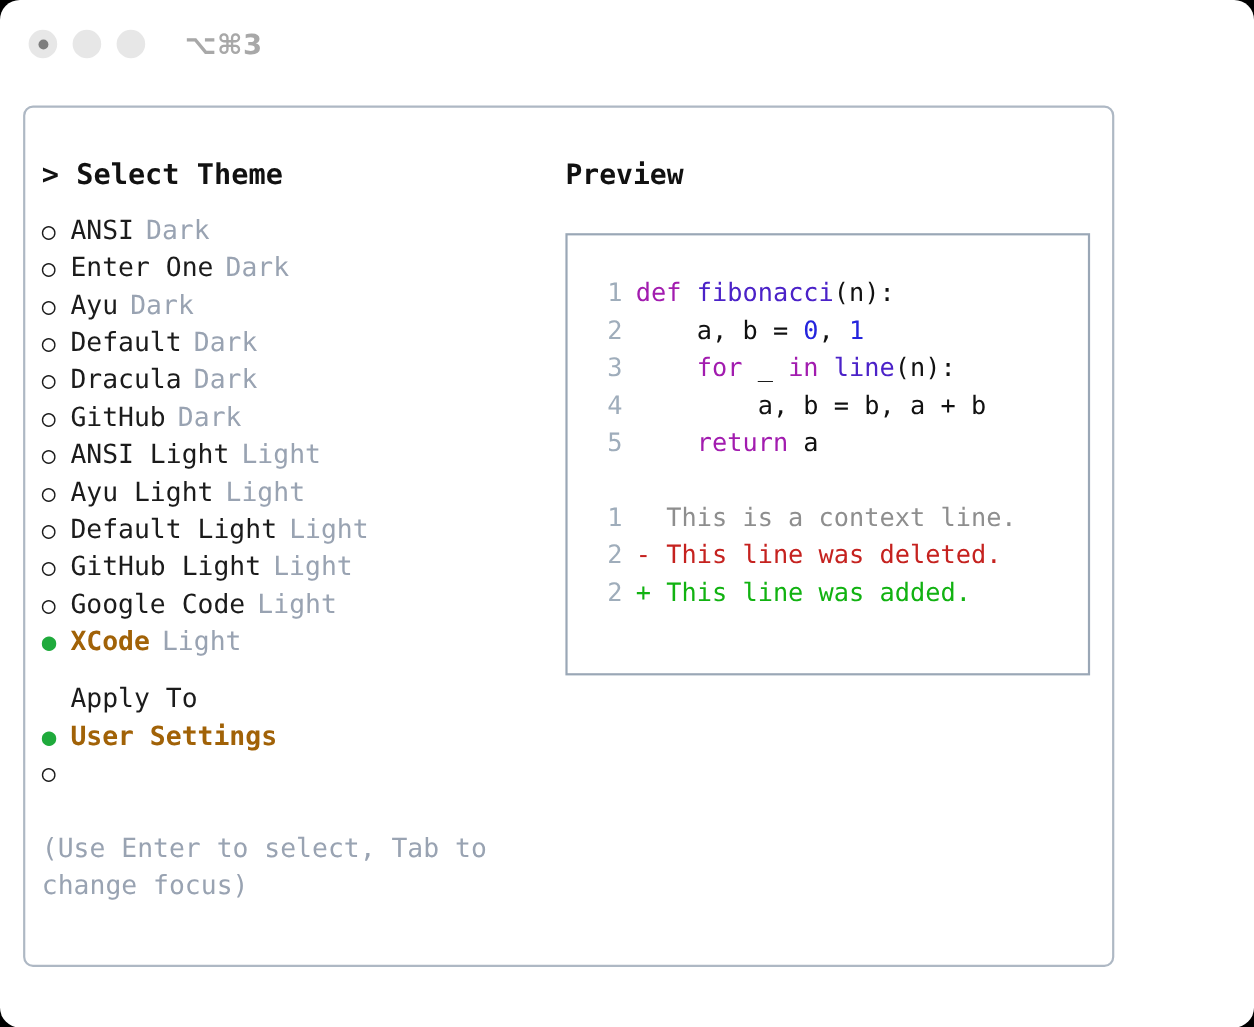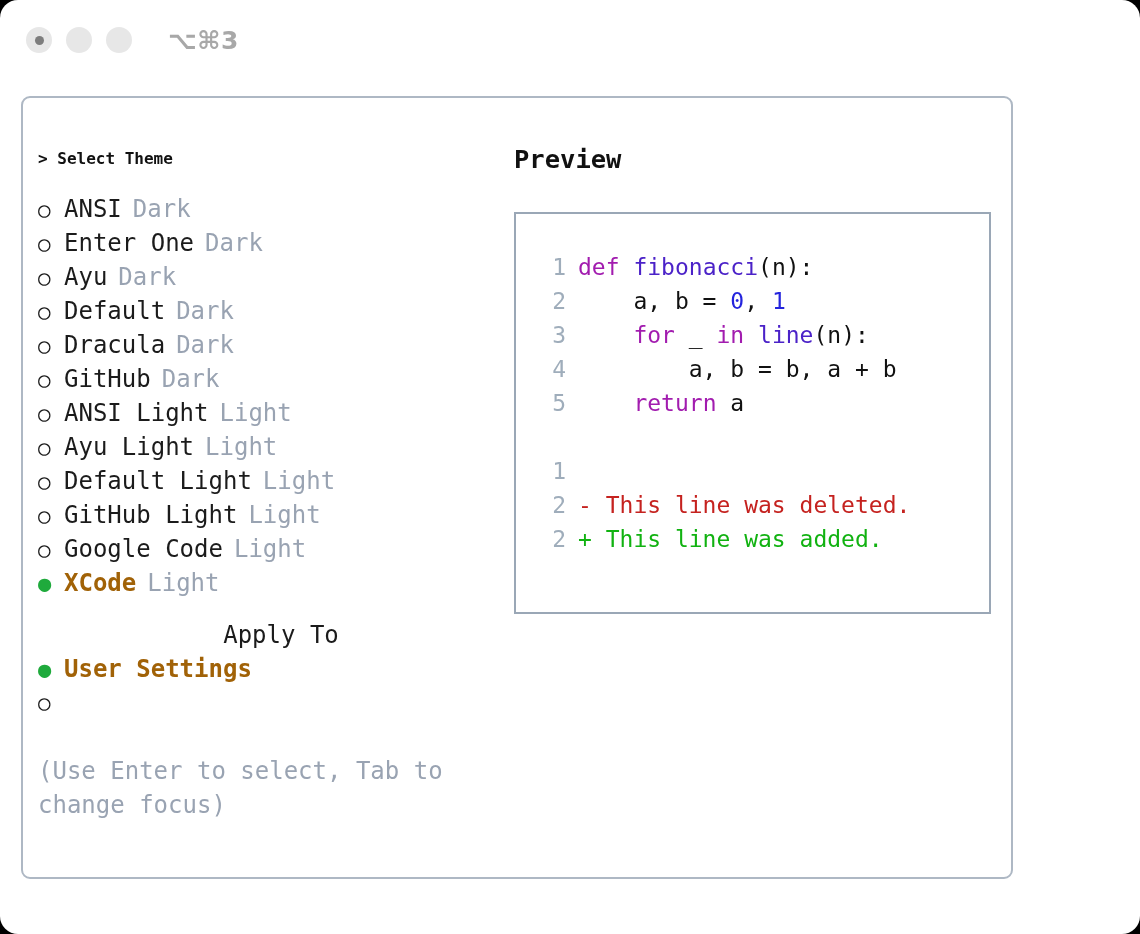--- a/index.html
+++ b/index.html
@@ -88,21 +88,21 @@
 
   
   .left-col {
     position: absolute;
     left: 15px;
     top: 44px;
     width: 460px;
   }
 
   .heading {
-    font-size: 16px;
+    font-size: 26px;
     font-weight: bold;
     color: #111111;
     line-height: 34px;
     white-space: pre;
     letter-spacing: 0px;
   }
 
   .opt-row {
     display: flex;
     align-items: baseline;
@@ -129,21 +129,20 @@
     margin-left: 11px;
     margin-top: 16px;
   }
 
   .group-title {
     font-size: 24px;
     color: #1b1b1b;
     line-height: 34px;
     padding-left: 26px;
     white-space: pre;
-    text-align: center;
   }
 
   .spacer-lg { height: 34px; }
   .spacer-md { height: 34px; }
 
   .hint {
     color: #99a3b2;
     font-size: 24px;
     line-height: 34px;
     width: 420px;
@@ -258,21 +257,21 @@
         <div class="preview-box">
           <div id="code-sample">
               <div class="code-line"><span class="lineno">1</span><span class="code-text"><span class="tok-kw">def</span><span class="tok-plain"> </span><span class="tok-fn">fibonacci</span><span class="tok-plain">(n):</span></span></div>
               <div class="code-line"><span class="lineno">2</span><span class="code-text"><span class="tok-plain">    a, b = </span><span class="tok-num">0</span><span class="tok-plain">, </span><span class="tok-num">1</span></span></div>
               <div class="code-line"><span class="lineno">3</span><span class="code-text"><span class="tok-plain">    </span><span class="tok-kw">for</span><span class="tok-plain"> _ </span><span class="tok-kw">in</span><span class="tok-plain"> </span><span class="tok-fn">line</span><span class="tok-plain">(n):</span></span></div>
               <div class="code-line"><span class="lineno">4</span><span class="code-text"><span class="tok-plain">        a, b = b, a + b</span></span></div>
               <div class="code-line"><span class="lineno">5</span><span class="code-text"><span class="tok-plain">    </span><span class="tok-kw">return</span><span class="tok-plain"> a</span></span></div>
             </div>
           <div class="diff-gap"></div>
           <div id="diff-sample">
-              <div class="code-line"><span class="lineno">1</span></div>
+              <div class="code-line"><span class="lineno">1</span><span class="diff-ctx">  This is a context line.</span></div>
               <div class="code-line"><span class="lineno">2</span><span class="diff-del">- This line was deleted.</span></div>
               <div class="code-line"><span class="lineno">2</span><span class="diff-add">+ This line was added.</span></div>
             </div>
         </div>
       </div>
 
     </div>
   </div>
 </div>
 

